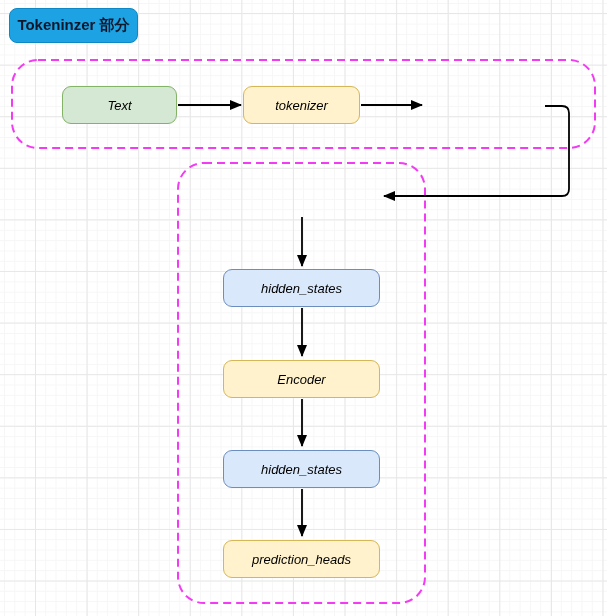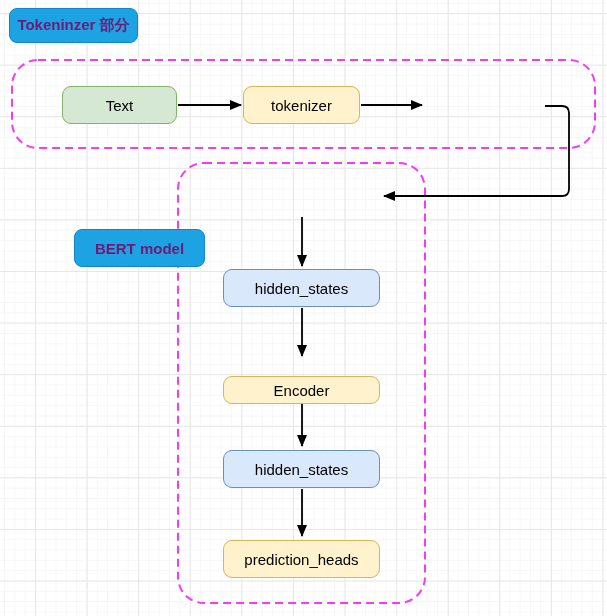--- a/index.html
+++ b/index.html
@@ -18,42 +18,42 @@
       linear-gradient(#f6f6f6 1px, transparent 1px),
       linear-gradient(90deg, #f6f6f6 1px, transparent 1px);
     background-size:51.6px 51.6px,51.6px 51.6px,10.32px 10.32px,10.32px 10.32px;
     background-position:35px 13px,35px 13px,4px 3px,4px 3px;
   }
   svg.overlay{position:absolute;left:0;top:0;width:607px;height:616px;}
   .container{fill:none;stroke:#f23bf2;stroke-width:2;stroke-dasharray:8 5;}
   .edge{fill:none;stroke:#000000;stroke-width:1.8;}
   .node{
     position:absolute;display:flex;align-items:center;justify-content:center;
-    font-size:15px;color:#000000;border-radius:9px;border:1.5px solid;
-    box-sizing:border-box;white-space:nowrap;
+    font-size:13px;color:#000000;border-radius:9px;border:1.5px solid;
+    box-sizing:border-box;white-space:nowrap;font-style:italic;
   }
   .node.green {background:#d5e8d4;border-color:#82b366;}
   .node.yellow{background:#fff2cc;border-color:#d6b656;}
   .node.red   {background:#f8cecc;border-color:#b85450;}
   .node.blue  {background:#dae8fc;border-color:#6c8ebf;}
   .section-label{
     position:absolute;display:flex;align-items:center;justify-content:center;
     background:#1da2e3;border:1px solid #0d87c5;border-radius:8px;
-    color:#701a75;font-size:15px;font-weight:700;box-sizing:border-box;
+    color:#0f172a;font-size:15px;font-weight:700;box-sizing:border-box;
     white-space:nowrap;
   }
   
   #lbl-tokeninzer{left:9px;top:8px;width:129px;height:35px;}
   #lbl-bert{left:74px;top:229px;width:131px;height:38px;}
   #n-text     {left:62px; top:86px; width:115px;height:38px;}
   #n-tokenizer{left:243px;top:86px; width:117px;height:38px;}
   #n-inputids {left:425px;top:86px; width:119px;height:38px;}
   #n-embedding{left:223px;top:178px;width:157px;height:38px;}
   #n-hidden1  {left:223px;top:269px;width:157px;height:38px;}
-  #n-encoder  {left:223px;top:376px;width:157px;height:28px;}
+  #n-encoder  {left:223px;top:360px;width:157px;height:38px;}
   #n-hidden2  {left:223px;top:450px;width:157px;height:38px;}
   #n-predict  {left:223px;top:540px;width:157px;height:38px;text-align:right;}
 </style>
 </head>
 <body>
 
 <div class="stage">
 
   <svg class="overlay" viewBox="0 0 607 616">
     <defs>
@@ -69,21 +69,20 @@
     <path class="edge" d="M361,105 L422,105" marker-end="url(#ah)"></path>
     <path class="edge" d="M545,106 L562,106 Q569,106 569,113 L569,189 Q569,196 562,196 L384,196" marker-end="url(#ah)"></path>
     <path class="edge" d="M302,217 L302,266" marker-end="url(#ah)"></path>
     <path class="edge" d="M302,308 L302,356" marker-end="url(#ah)"></path>
     <path class="edge" d="M302,399 L302,446" marker-end="url(#ah)"></path>
     <path class="edge" d="M302,489 L302,536" marker-end="url(#ah)"></path>
   </svg>
 
   <div class="section-label" id="lbl-tokeninzer">Tokeninzer 部分</div>
 
-  <div class="section-label" id="lbl-bert">BERT model</div>
 
   <div class="node green" id="n-text">Text</div>
 
   <div class="node yellow" id="n-tokenizer">tokenizer</div>
 
 
 
   <div class="node blue" id="n-hidden1">hidden_states</div>
 
   <div class="node yellow" id="n-encoder">Encoder</div>

